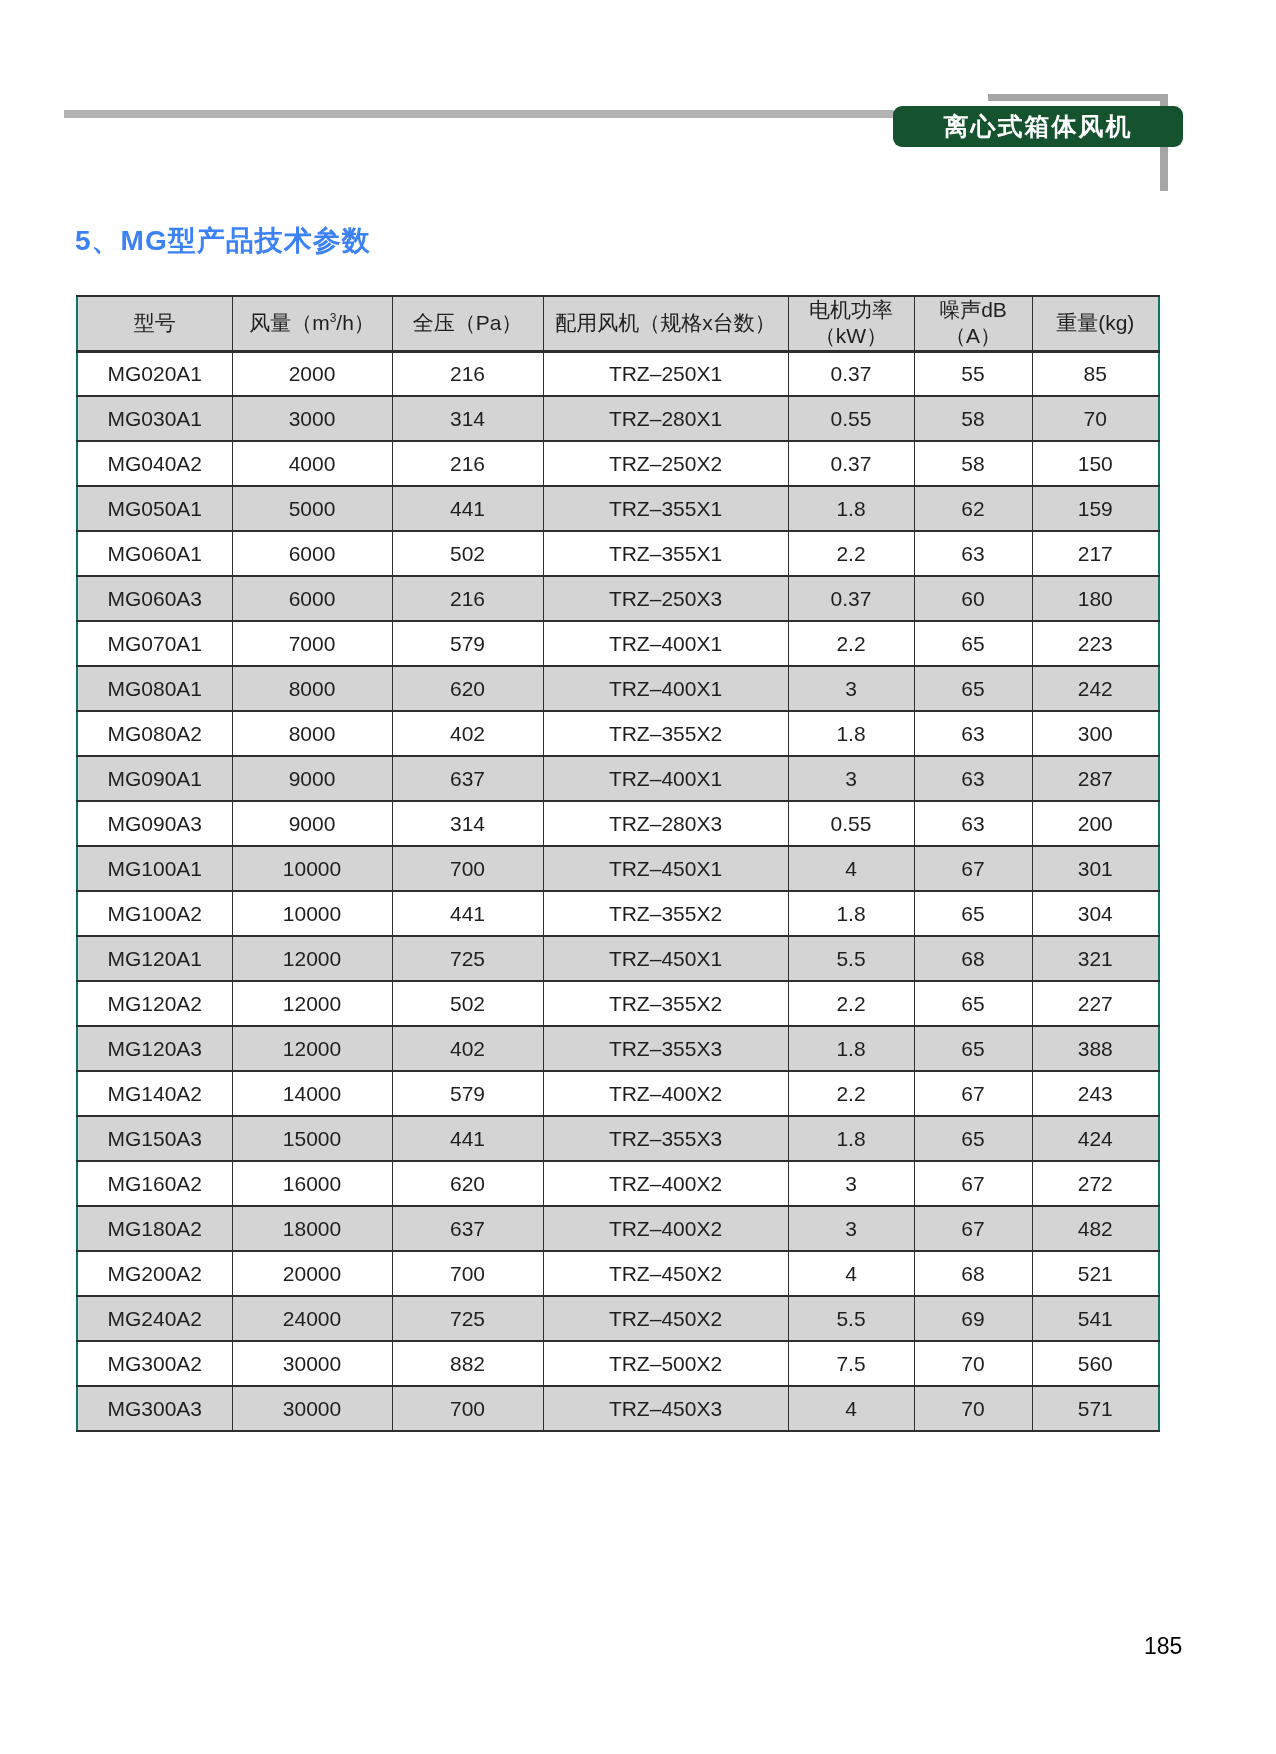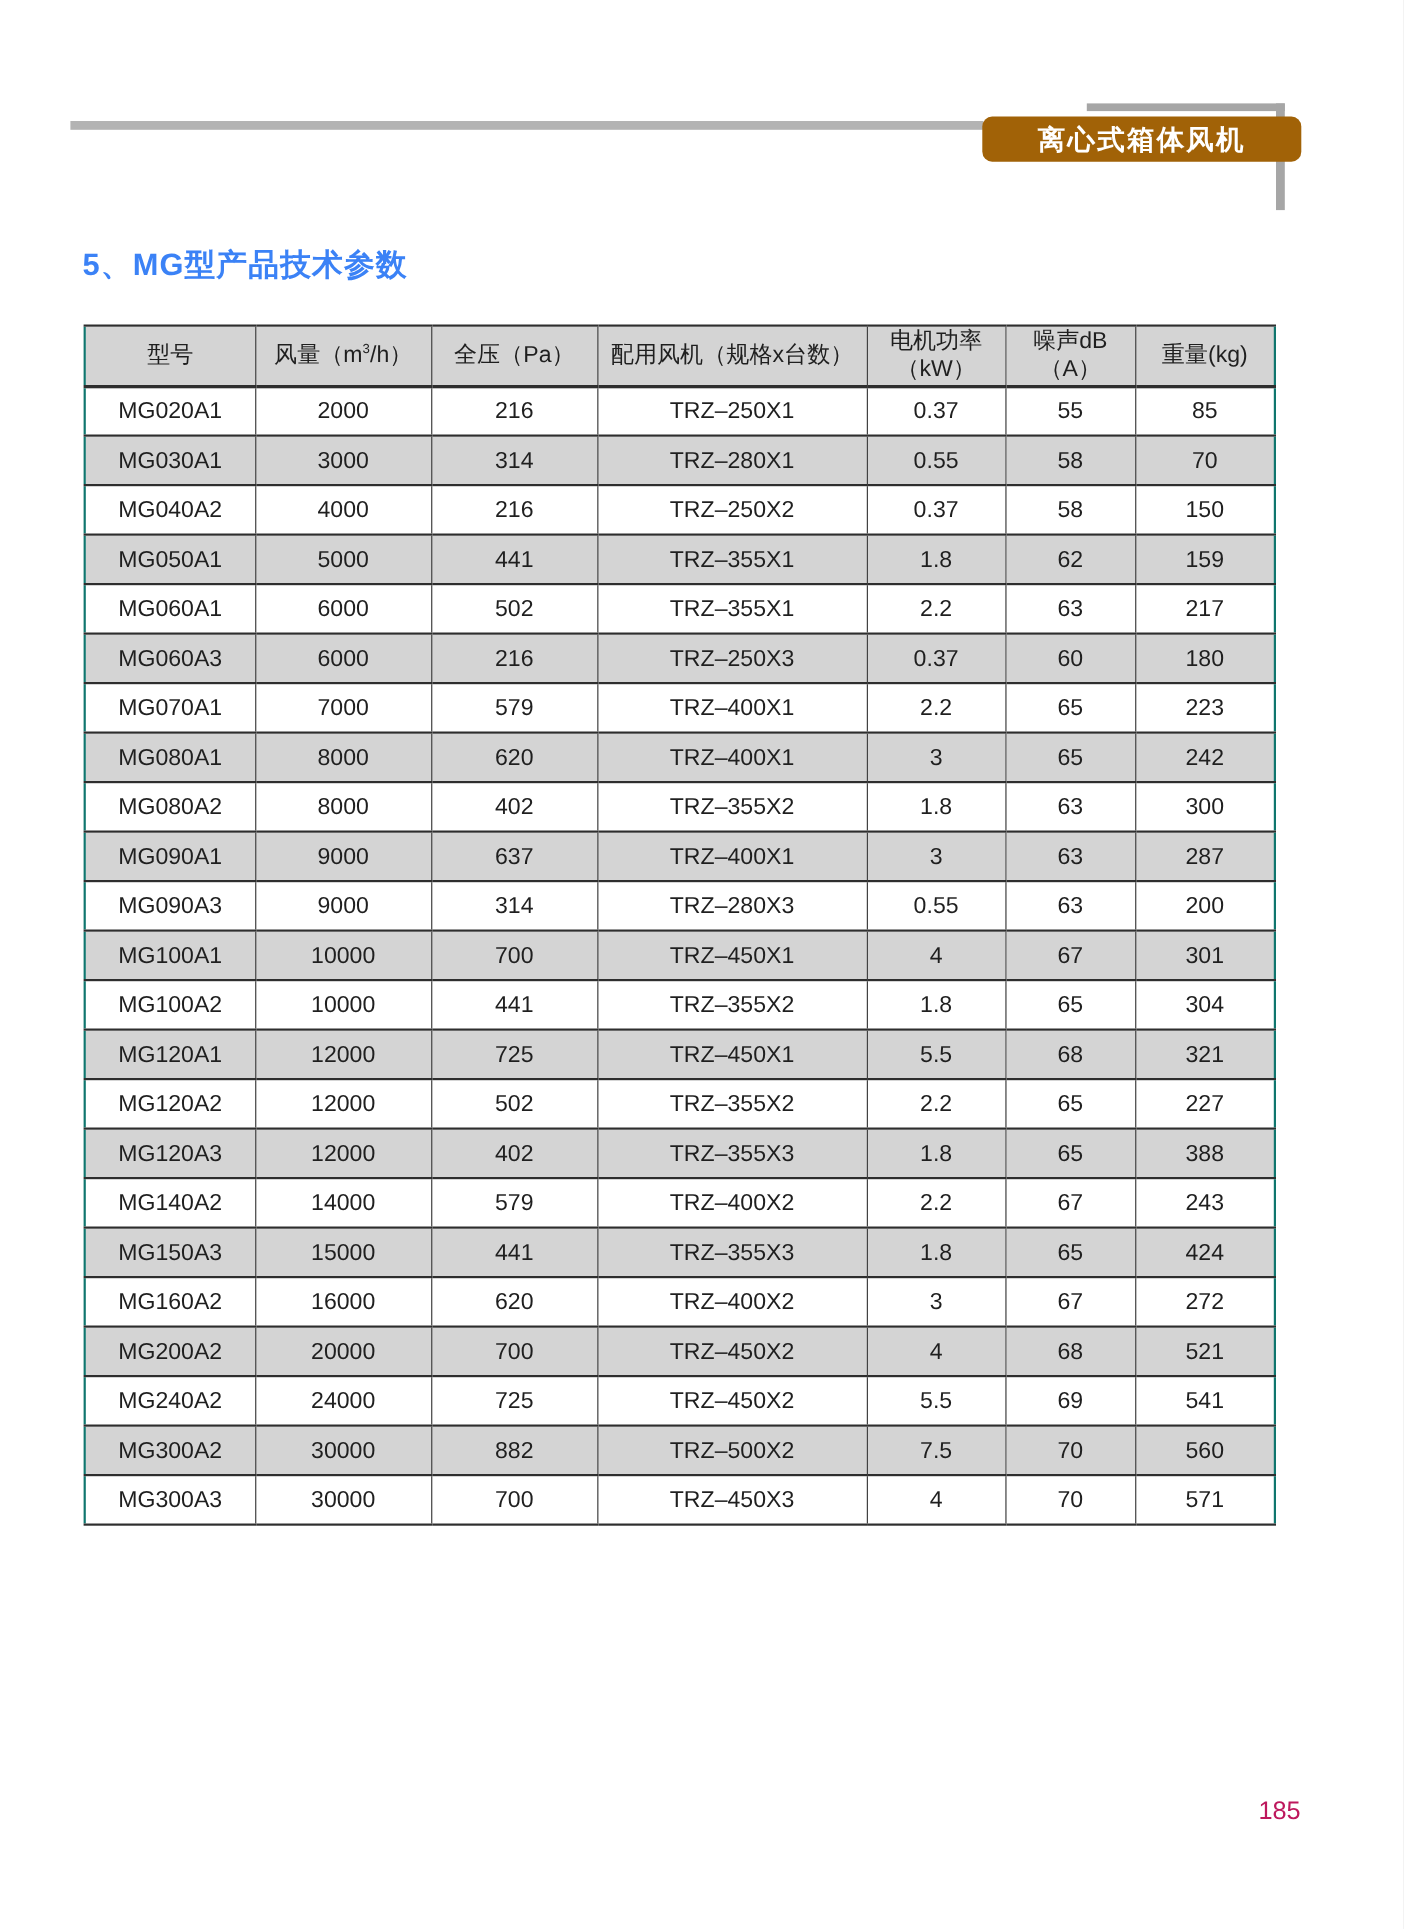--- a/index.html
+++ b/index.html
@@ -30,21 +30,21 @@
   .deco-corner-v {
     position: absolute;
     left: 1160px; top: 94px;
     width: 8px; height: 97px;
     background: #a6a6a6;
   }
   .badge {
     position: absolute;
     left: 893px; top: 106px;
     width: 290px; height: 41px;
-    background: #a16207;
+    background: #14532d;
     border-radius: 9px;
     display: flex;
     align-items: center;
     justify-content: center;
   }
   .badge-label {
     color: #ffffff;
     font-weight: bold;
     font-size: 25px;
     letter-spacing: 2px;
@@ -98,21 +98,21 @@
   .spec-table sup {
     font-size: 12px;
     vertical-align: super;
     line-height: 0;
   }
   
   .page-number {
     position: absolute;
     left: 1144px; top: 1633px;
     font-size: 23px;
-    color: #be185d;
+    color: #000000;
   }
 </style>
 </head>
 <body>
 
 <div class="page">
 
   <div class="deco-line-main"></div>
   <div class="deco-corner-h"></div>
   <div class="deco-corner-v"></div>
@@ -316,20 +316,29 @@
         <tr>
           <td>MG160A2</td>
           <td>16000</td>
           <td>620</td>
           <td>TRZ–400X2</td>
           <td>3</td>
           <td>67</td>
           <td>272</td>
         </tr>
         <tr>
+          <td>MG180A2</td>
+          <td>18000</td>
+          <td>637</td>
+          <td>TRZ–400X2</td>
+          <td>3</td>
+          <td>67</td>
+          <td>482</td>
+        </tr>
+        <tr>
           <td>MG200A2</td>
           <td>20000</td>
           <td>700</td>
           <td>TRZ–450X2</td>
           <td>4</td>
           <td>68</td>
           <td>521</td>
         </tr>
         <tr>
           <td>MG240A2</td>

